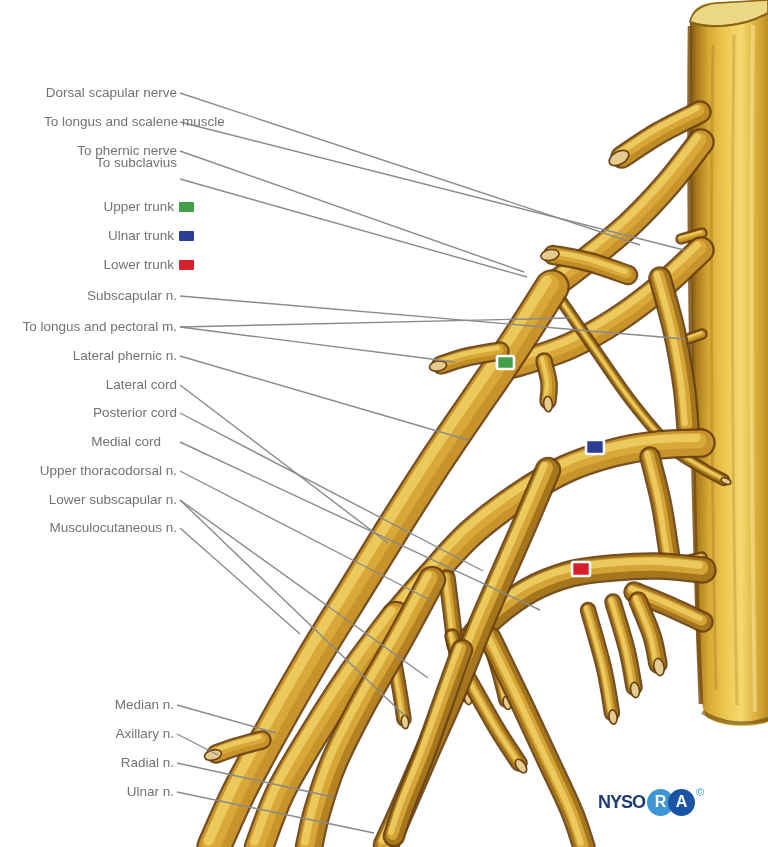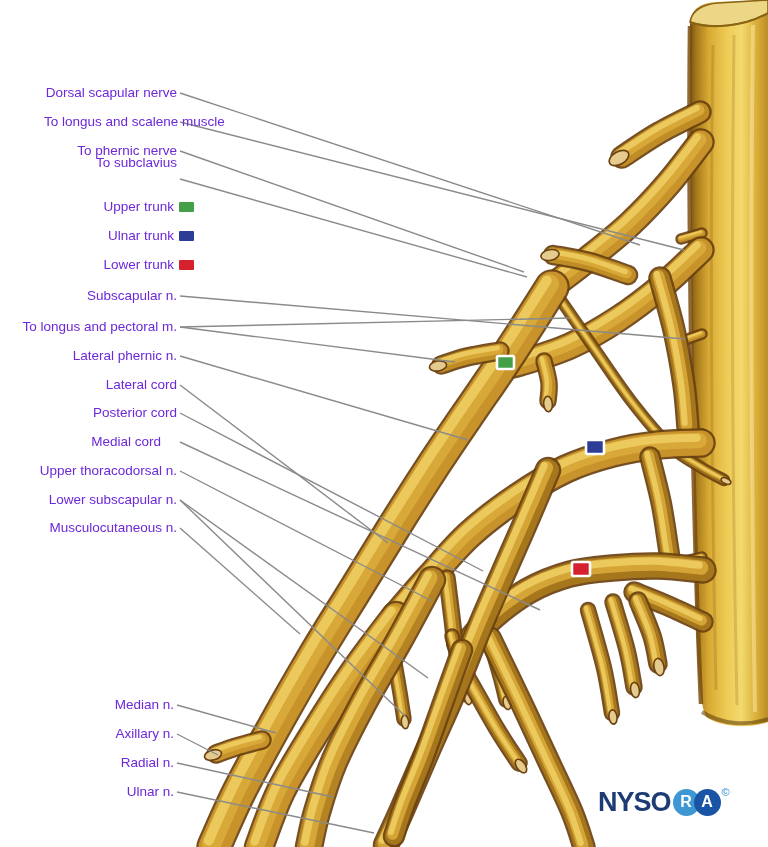--- a/index.html
+++ b/index.html
@@ -2,30 +2,30 @@
 <html><head>
 <meta charset="utf-8">
 <style>
   html,body{margin:0;padding:0;background:#ffffff;}
   .stage{
     position:relative;width:768px;height:847px;background:#ffffff;
     overflow:hidden;font-family:"Liberation Sans",sans-serif;
   }
   .stage svg{position:absolute;left:0;top:0;}
   .lbl{
-    position:absolute;left:0;font-size:13.5px;color:#6d28d9;
+    position:absolute;left:0;font-size:13.5px;color:#737373;
     text-align:right;line-height:18px;white-space:nowrap;
   }
   .legend-sq{position:absolute;width:15px;height:10px;border-radius:1px;}
   .logo{
     position:absolute;left:598px;top:784px;height:36px;
     display:flex;align-items:center;
   }
   .logo-text{
-    font-size:27px;font-weight:bold;color:#1e3c74;letter-spacing:-1px;
+    font-size:18px;font-weight:bold;color:#1e3c74;letter-spacing:-1px;
   }
   .logo-circle{
     width:27px;height:27px;border-radius:50%;display:flex;
     align-items:center;justify-content:center;color:#ffffff;
     font-size:16px;font-weight:bold;
   }
   .logo-circle.light{background:#3e97d3;margin-left:2px;z-index:1;}
   .logo-circle.dark{background:#1a55a5;margin-left:-6px;z-index:2;}
   .logo-copy{
     font-size:11px;font-weight:bold;color:#4aa0d8;

